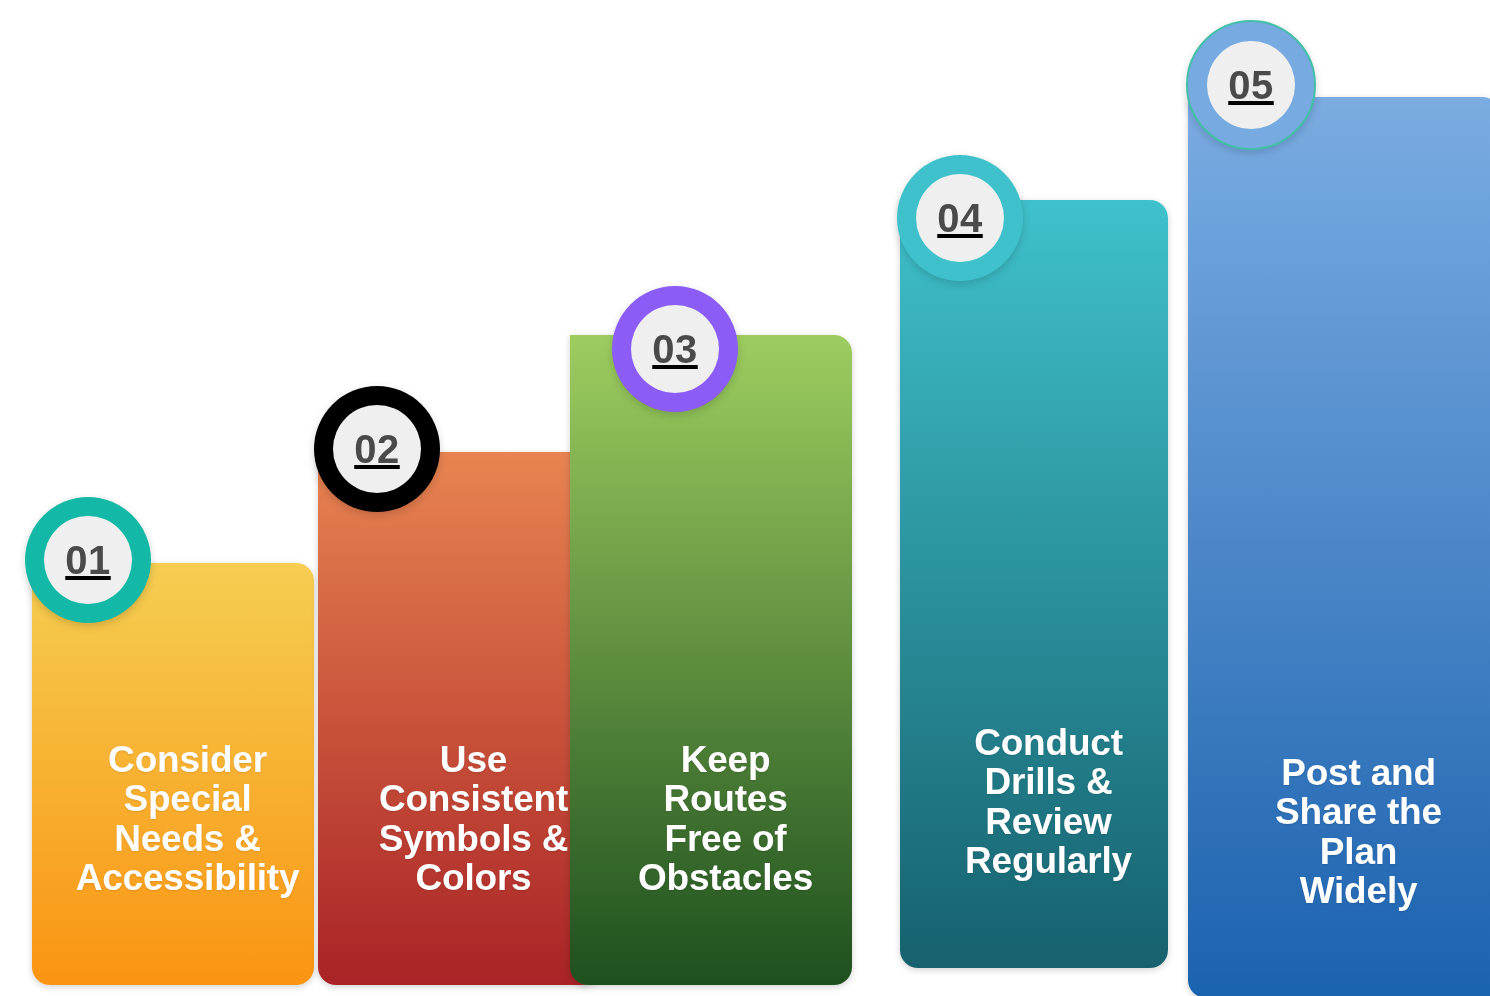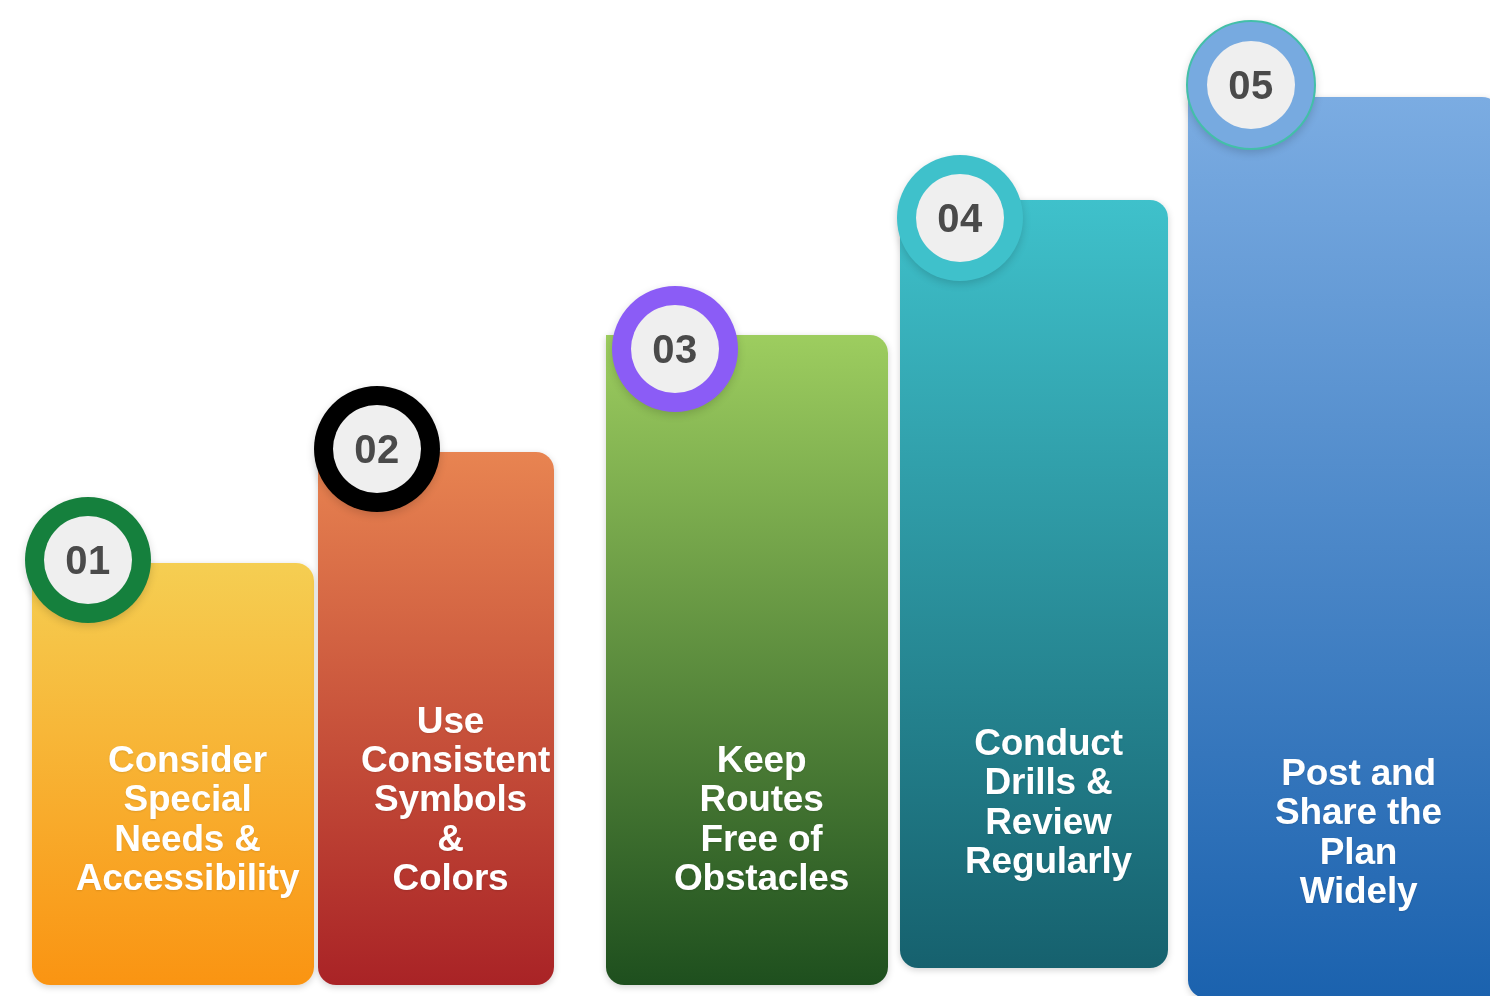--- a/index.html
+++ b/index.html
@@ -56,20 +56,21 @@
     z-index: 5;
   }
   .badge-inner {
     width: 88px;
     height: 88px;
     border-radius: 50%;
     background: #efefef;
     display: flex;
     align-items: center;
     justify-content: center;
+    text-decoration: underline;
   }
   .badge-num {
     color: #4a4a4a;
     font-size: 40px;
     font-weight: bold;
     letter-spacing: 0.5px;
     line-height: 1;
   }
 </style>
 </head>
@@ -78,43 +79,43 @@
 <div id="stage">
   <div class="chart">
 
     <div class="step">
       <div class="bar" style="left: 32px; top: 563px; width: 282px; height: 422px; background: linear-gradient(rgb(245, 206, 82) 0%, rgb(250, 148, 18) 100%);">
         <div class="bar-label">Consider
 Special
 Needs &amp;
 Accessibility</div>
       </div>
-      <div class="badge" style="left:25px; top:497px; background:#15803d;">
+      <div class="badge" style="left:25px; top:497px; background:#14b8a6;">
         <div class="badge-inner">
           <span class="badge-num">01</span>
         </div>
       </div>
     </div>
 
     <div class="step">
-      <div class="bar" style="left: 318px; top: 452px; width: 236px; height: 533px; background: linear-gradient(rgb(232, 132, 81) 0%, rgb(169, 35, 38) 100%);">
+      <div class="bar" style="left: 318px; top: 452px; width: 282px; height: 533px; background: linear-gradient(rgb(232, 132, 81) 0%, rgb(169, 35, 38) 100%);">
         <div class="bar-label">Use
 Consistent
 Symbols &amp;
 Colors</div>
       </div>
       <div class="badge" style="left:314px; top:386px; background:#000000;">
         <div class="badge-inner">
           <span class="badge-num">02</span>
         </div>
       </div>
     </div>
 
     <div class="step">
-      <div class="bar" style="left: 606px; top: 335px; width: 282px; height: 650px; background: linear-gradient(rgb(157, 205, 95) 0%, rgb(30, 79, 30) 100%);">
+      <div class="bar" style="left: 570px; top: 335px; width: 282px; height: 650px; background: linear-gradient(rgb(157, 205, 95) 0%, rgb(30, 79, 30) 100%);">
         <div class="bar-label">Keep
 Routes
 Free of
 Obstacles</div>
       </div>
       <div class="badge" style="left:612px; top:286px; background:#8b5cf6;">
         <div class="badge-inner">
           <span class="badge-num">03</span>
         </div>
       </div>

